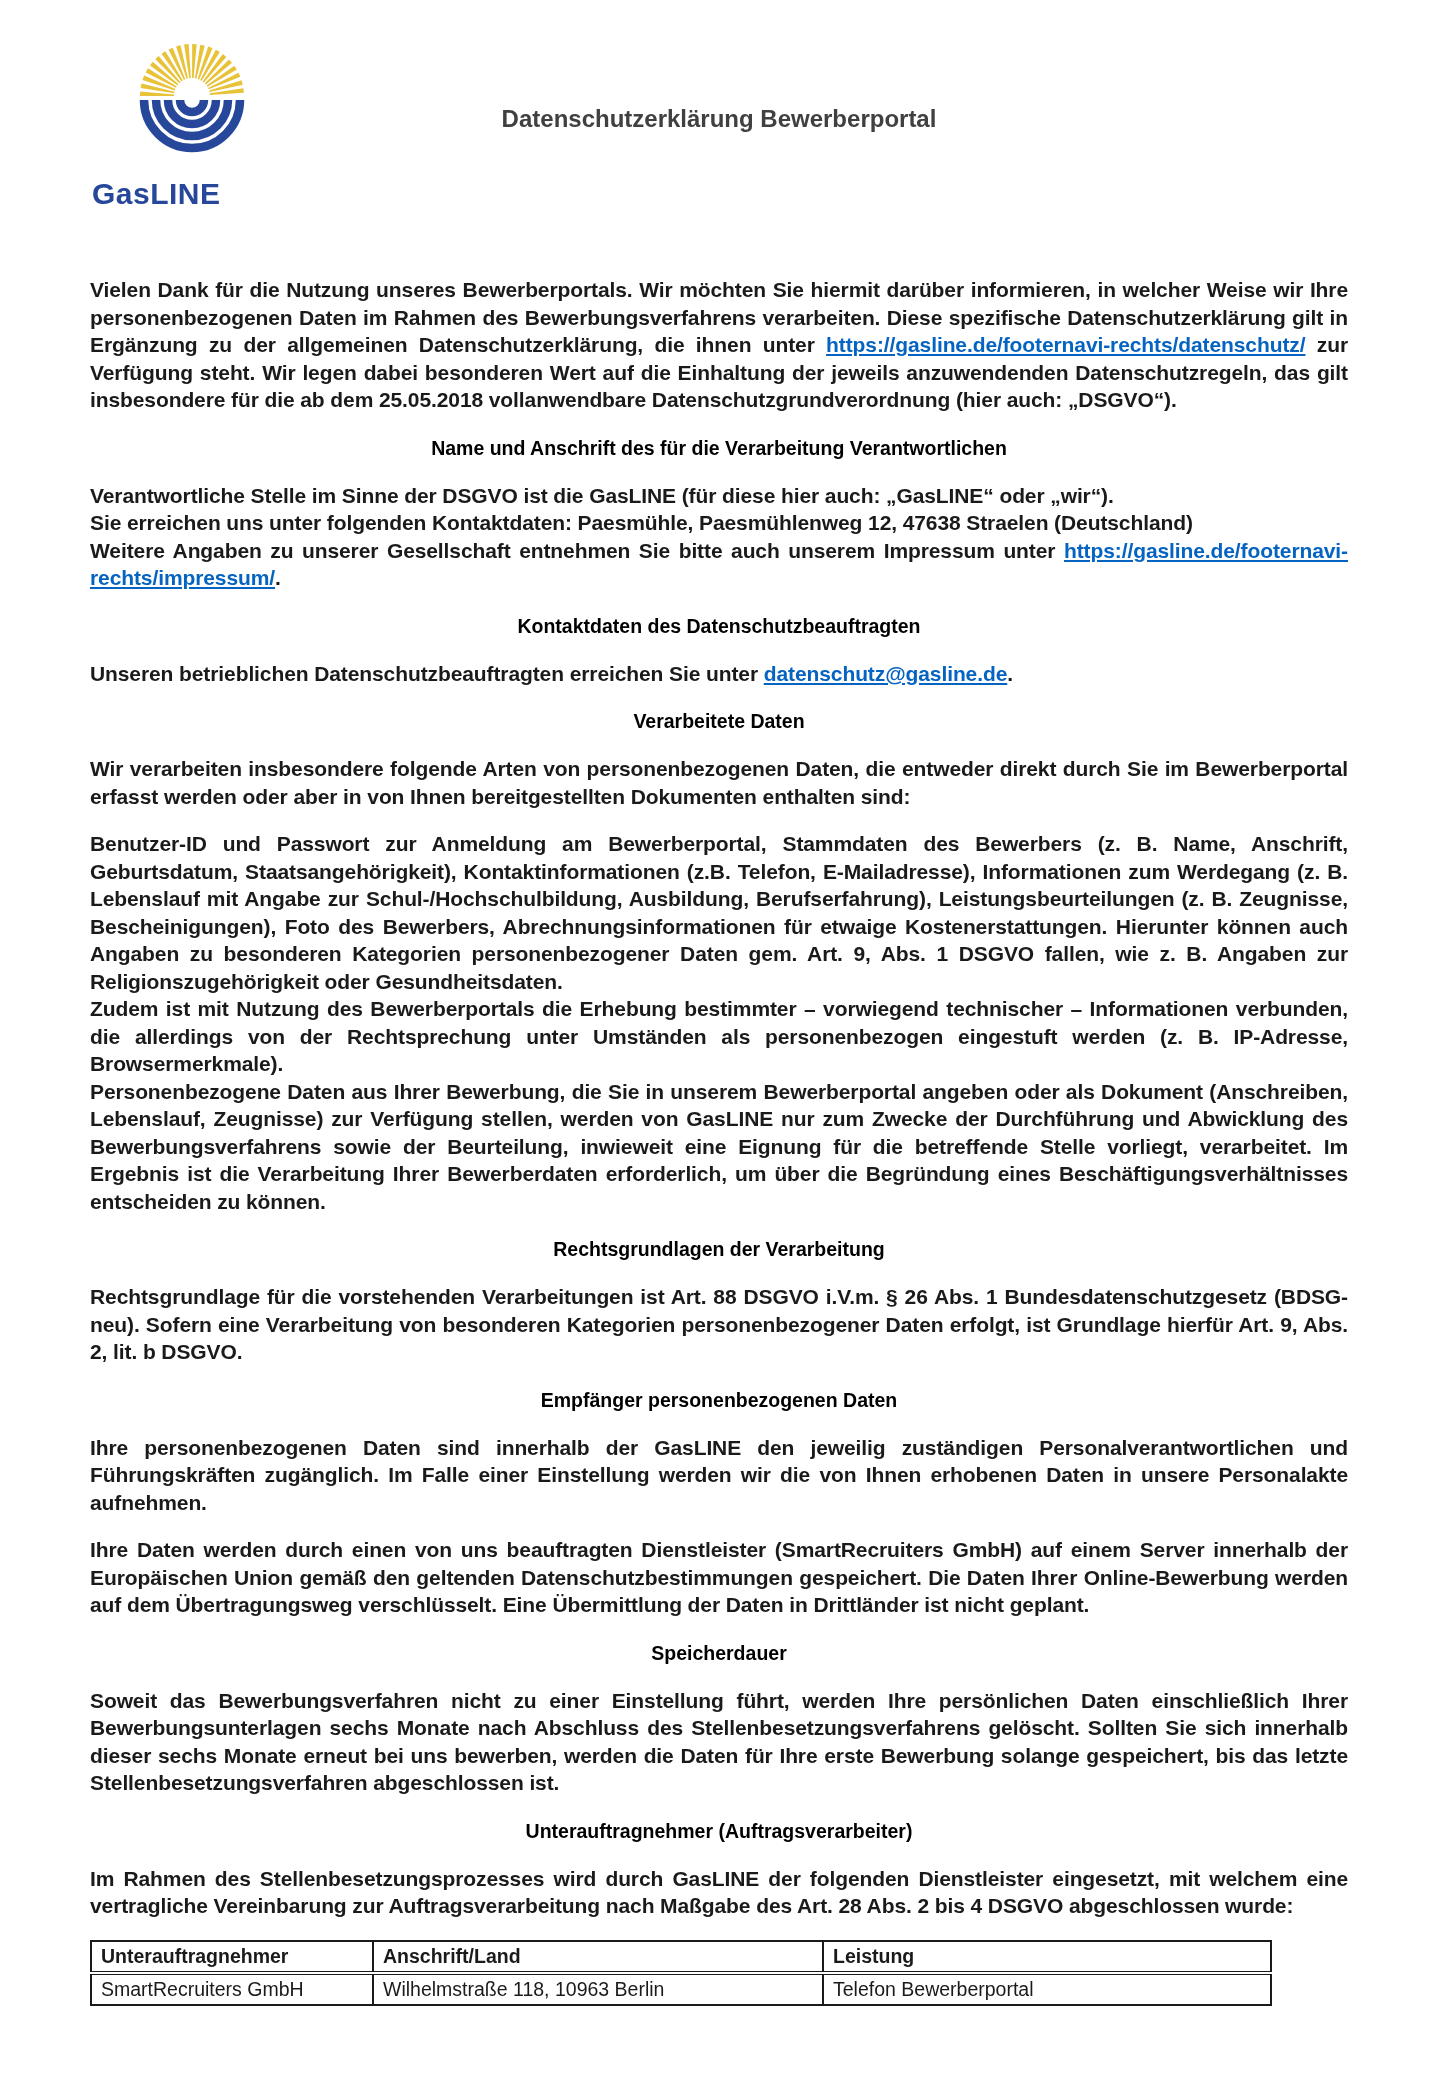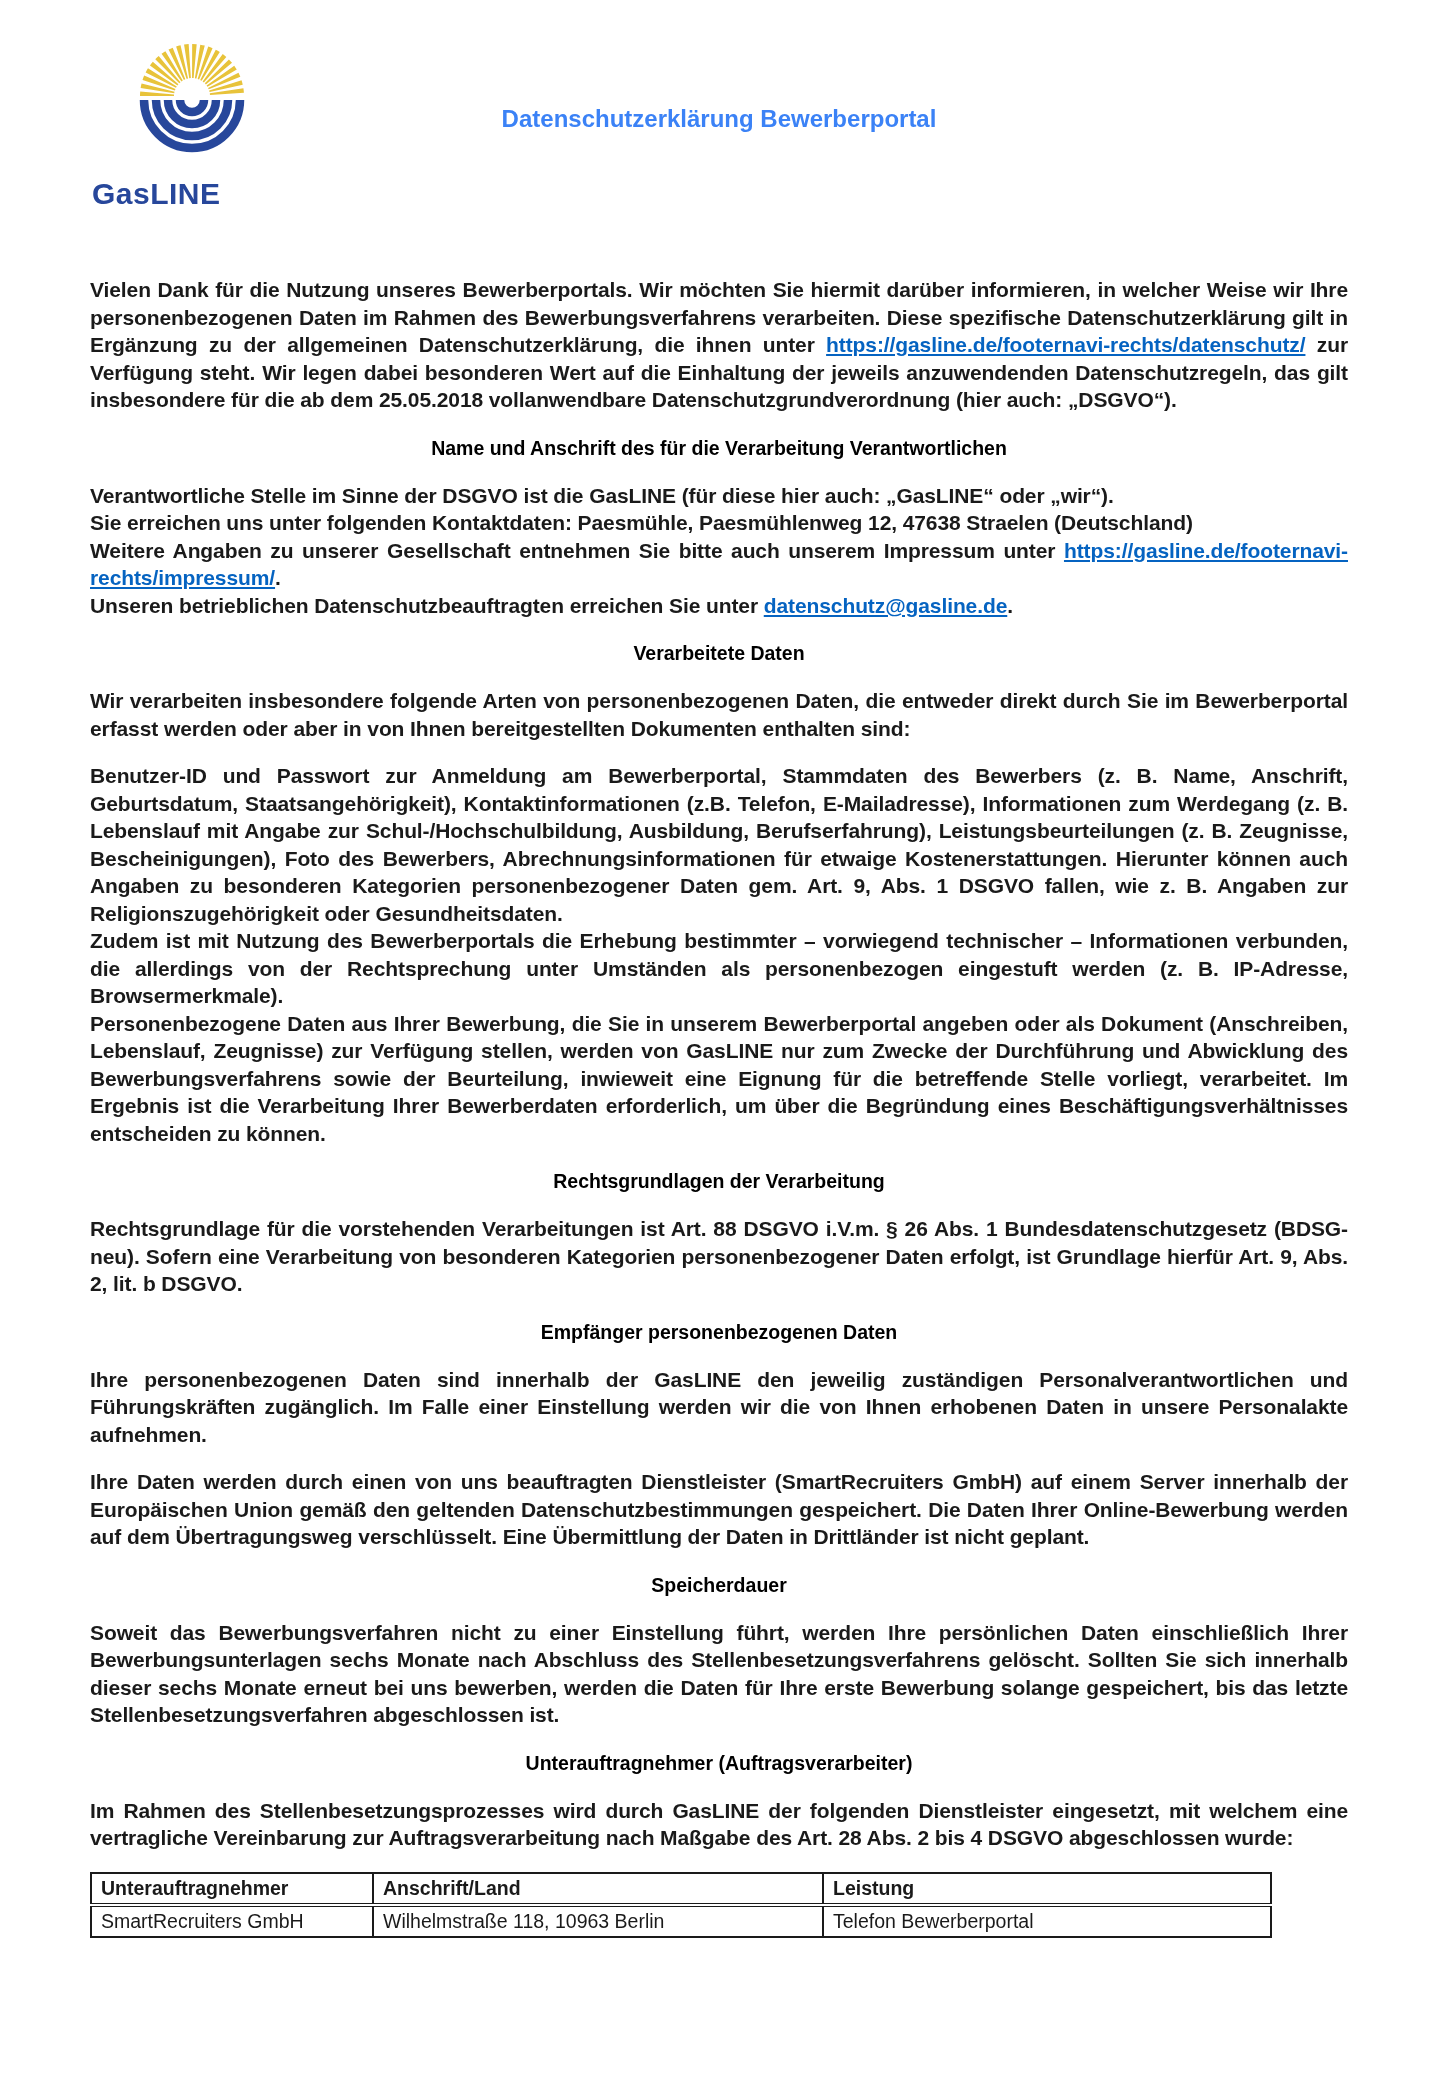--- a/index.html
+++ b/index.html
@@ -36,21 +36,21 @@
     text-align: left;
   }
   
   .title {
     margin: 0;
     padding-top: 105px;
     text-align: center;
     font-size: 24px;
     font-weight: 700;
     line-height: 28px;
-    color: #3b82f6;
+    color: #404040;
   }
   
   .b {
     margin: 0;
     font-size: 21px;
     line-height: 27.5px;
     letter-spacing: -0.1px;
     text-align: justify;
     font-weight: bold;
   }
@@ -116,20 +116,21 @@
 
     <h1 class="title">Datenschutzerklärung Bewerberportal</h1>
 
     <p class="b intro"><span>Vielen Dank für die Nutzung unseres Bewerberportals. Wir möchten Sie hiermit darüber informieren, in welcher Weise wir Ihre personenbezogenen Daten im Rahmen des Bewerbungsverfahrens verarbeiten. Diese spezifische Datenschutzerklärung gilt in Ergänzung zu der allgemeinen Datenschutzerklärung, die ihnen unter </span><a class="lnk" href="#">https://gasline.de/footernavi-rechts/datenschutz/</a><span> zur Verfügung steht. Wir legen dabei besonderen Wert auf die Einhaltung der jeweils anzuwendenden Datenschutzregeln, das gilt insbesondere für die ab dem 25.05.2018 vollanwendbare Datenschutzgrundverordnung (hier auch: „DSGVO“).</span></p>
 
     <h2 class="h">Name und Anschrift des für die Verarbeitung Verantwortlichen</h2>
     <p class="b">Verantwortliche Stelle im Sinne der DSGVO ist die GasLINE (für diese hier auch: „GasLINE“ oder „wir“).</p>
     <p class="b">Sie erreichen uns unter folgenden Kontaktdaten: Paesmühle, Paesmühlenweg 12, 47638 Straelen (Deutschland)</p>
     <p class="b"><span>Weitere Angaben zu unserer Gesellschaft entnehmen Sie bitte auch unserem Impressum unter </span><a class="lnk" href="#">https://gasline.de/footernavi-rechts/impressum/</a><span>.</span></p>
 
+    <h2 class="h">Kontaktdaten des Datenschutzbeauftragten</h2>
     <p class="b"><span>Unseren betrieblichen Datenschutzbeauftragten erreichen Sie unter </span><a class="lnk" href="#">datenschutz@gasline.de</a><span>.</span></p>
 
     <h2 class="h">Verarbeitete Daten</h2>
     <p class="b">Wir verarbeiten insbesondere folgende Arten von personenbezogenen Daten, die entweder direkt durch Sie im Bewerberportal erfasst werden oder aber in von Ihnen bereitgestellten Dokumenten enthalten sind:</p>
     <p class="b gap">Benutzer-ID und Passwort zur Anmeldung am Bewerberportal, Stammdaten des Bewerbers (z. B. Name, Anschrift, Geburtsdatum, Staatsangehörigkeit), Kontaktinformationen (z.B. Telefon, E-Mailadresse), Informationen zum Werdegang (z. B. Lebenslauf mit Angabe zur Schul-/Hochschulbildung, Ausbildung, Berufserfahrung), Leistungsbeurteilungen (z. B. Zeugnisse, Bescheinigungen), Foto des Bewerbers, Abrechnungsinformationen für etwaige Kostenerstattungen. Hierunter können auch Angaben zu besonderen Kategorien personenbezogener Daten gem. Art. 9, Abs. 1 DSGVO fallen, wie z. B. Angaben zur Religionszugehörigkeit oder Gesundheitsdaten.</p>
     <p class="b">Zudem ist mit Nutzung des Bewerberportals die Erhebung bestimmter – vorwiegend technischer – Informationen verbunden, die allerdings von der Rechtsprechung unter Umständen als personenbezogen eingestuft werden (z. B. IP-Adresse, Browsermerkmale).</p>
 
     <p class="b">Personenbezogene Daten aus Ihrer Bewerbung, die Sie in unserem Bewerberportal angeben oder als Dokument (Anschreiben, Lebenslauf, Zeugnisse) zur Verfügung stellen, werden von GasLINE nur zum Zwecke der Durchführung und Abwicklung des Bewerbungsverfahrens sowie der Beurteilung, inwieweit eine Eignung für die betreffende Stelle vorliegt, verarbeitet. Im Ergebnis ist die Verarbeitung Ihrer Bewerberdaten erforderlich, um über die Begründung eines Beschäftigungsverhältnisses entscheiden zu können.</p>
 
     <h2 class="h">Rechtsgrundlagen der Verarbeitung</h2>

